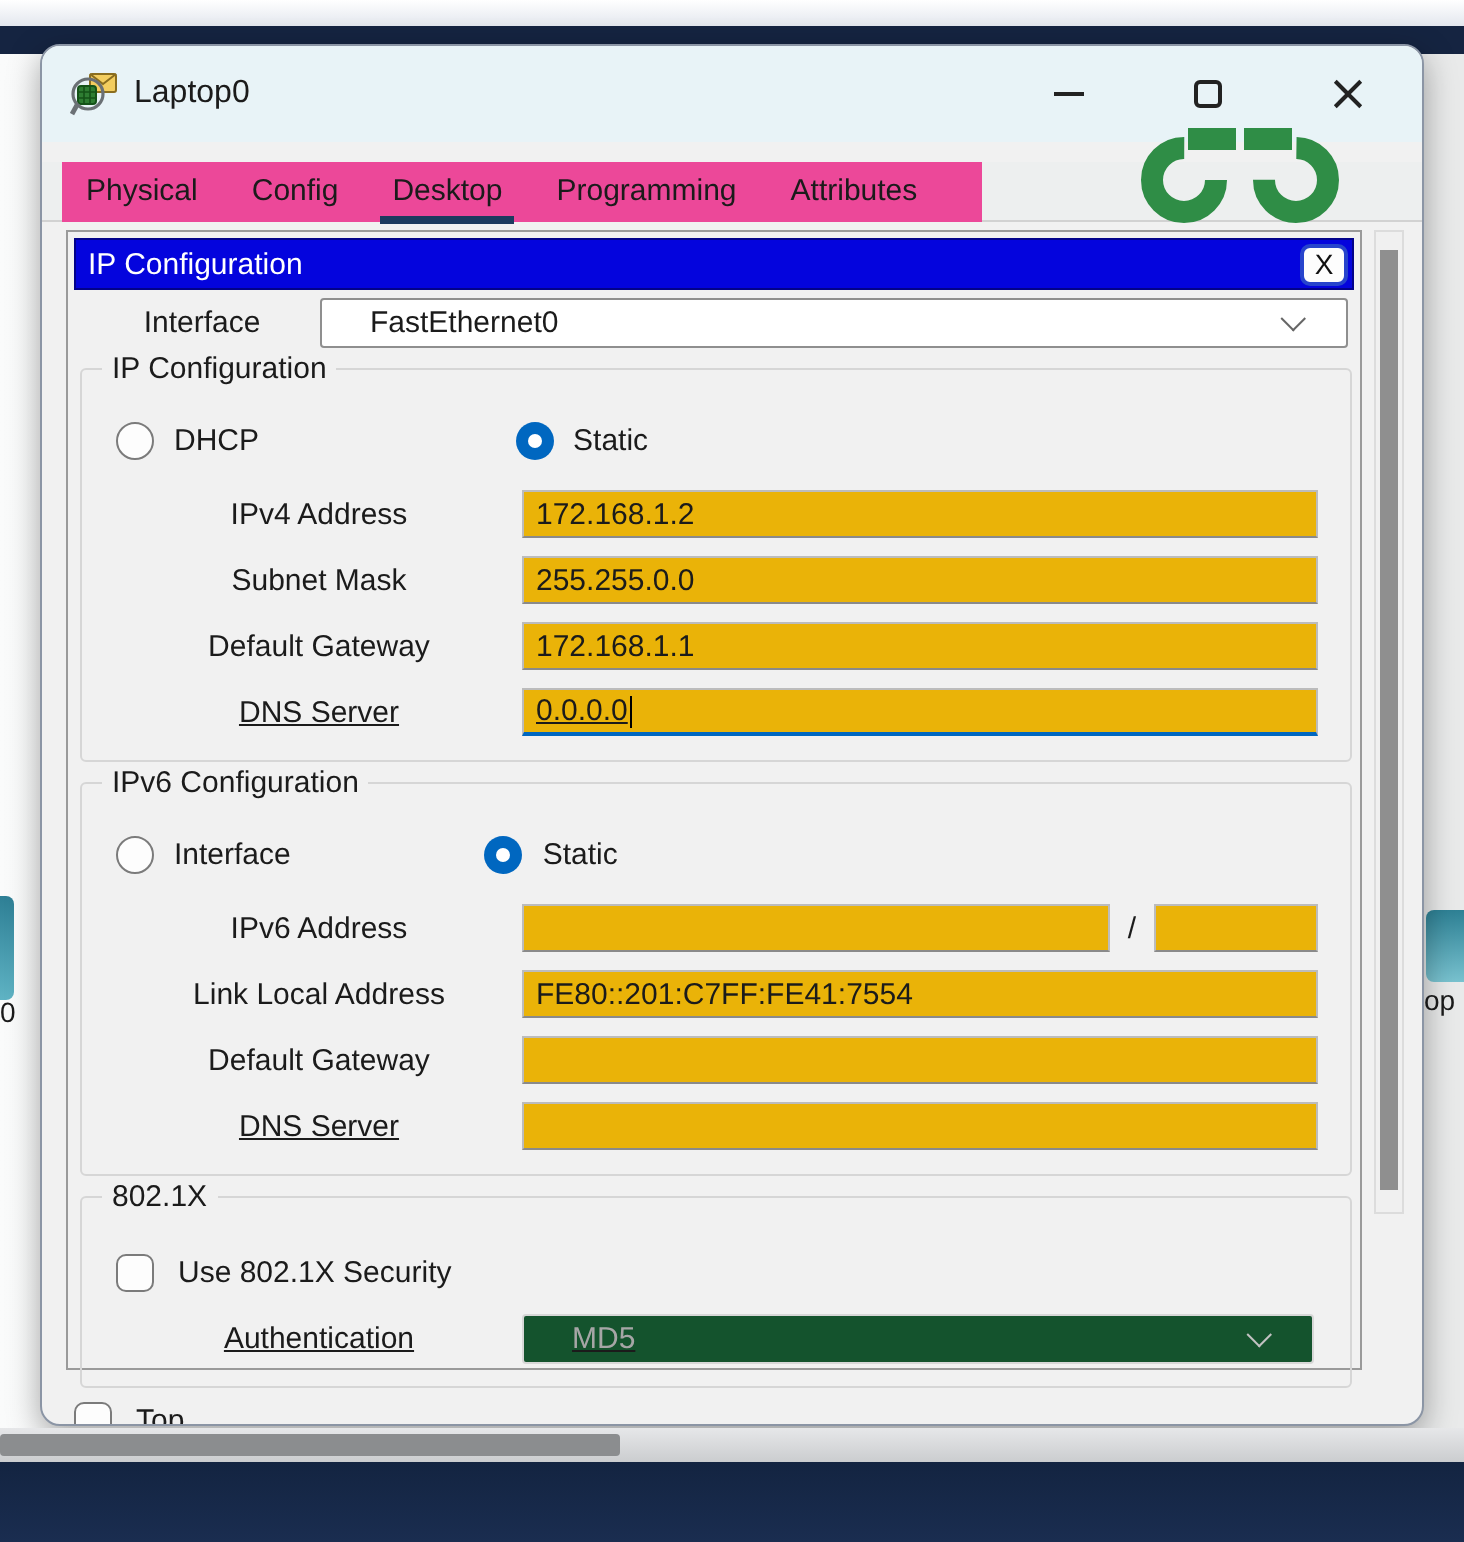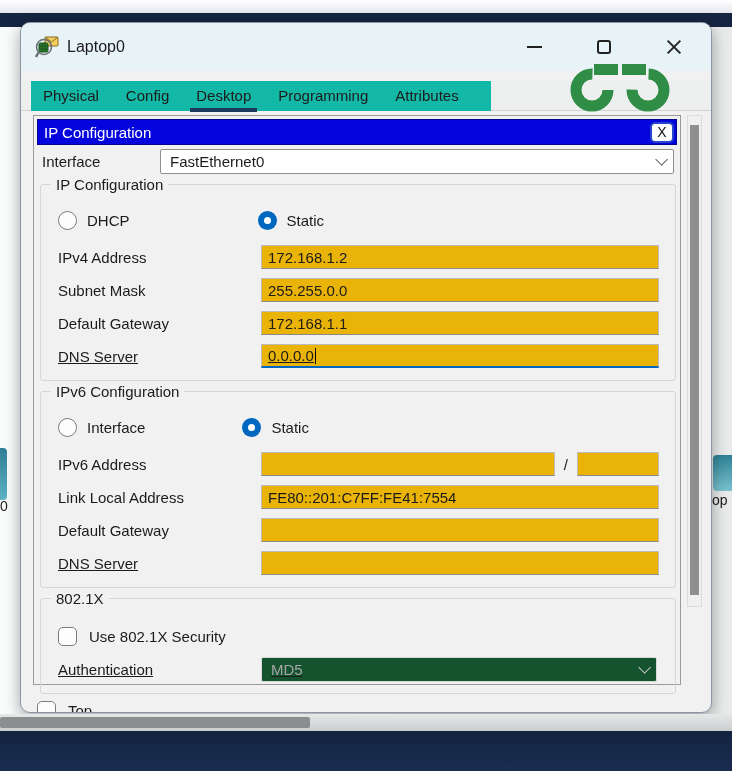--- a/index.html
+++ b/index.html
@@ -25,59 +25,59 @@
   .dev-left  { position:absolute; left:-7px; top:448px; width:14px; height:52px;
                background:linear-gradient(180deg,#2e7f95,#5fb3c4); border-radius:4px; }
   .dev-left-lbl  { position:absolute; left:0px; top:498px; font-size:14px; }
   .dev-right { position:absolute; left:713px; top:455px; width:26px; height:36px;
                background:linear-gradient(180deg,#2e8195,#79c2cf); border-radius:4px; }
   .dev-right-lbl { position:absolute; left:712px; top:492px; font-size:14px; }
 
   
   .win { position:absolute; left:20px; top:22px; width:692px; height:691px;
          background:#f1f1f1; border:1px solid #8b95a5; border-radius:10px;
-         box-shadow:0 5px 16px rgba(0,0,0,.35); overflow:hidden; }
+         box-shadow:0 5px 16px rgba(0,0,0,.35); overflow:hidden;text-align:center; }
   .titlebar { height:48px; background:#e8f3f7; display:flex; align-items:center; padding:0 14px; }
   .title-ico { width:26px; height:24px; margin-right:6px; }
   .title-txt { font-size:16px; }
   .win-controls { margin-left:auto; display:flex; align-items:center; }
   .wc { width:46px; height:34px; display:flex; align-items:center; justify-content:center; }
   .min-glyph { width:15px; height:2px; background:#222; }
   .max-glyph { width:14px; height:14px; border:2px solid #222; border-radius:3px; }
   .x-glyph { position:relative; width:16px; height:16px; }
   .x-glyph::before,.x-glyph::after { content:""; position:absolute; left:-1px; top:7px;
       width:18px; height:2px; background:#222; }
   .x-glyph::before { transform:rotate(45deg); } .x-glyph::after { transform:rotate(-45deg); }
   .wc-max { margin:0 24px 0 24px; }
 
   
   .tabbar { position:relative; height:30px; margin-top:10px; background:#edefef;
             border-bottom:1px solid #d2d2d2; }
   .tabstrip { position:absolute; left:10px; top:0; width:460px; height:30px;
-              background:#14b8a6; display:flex; align-items:center; padding-left:12px; }
+              background:#ec4899; display:flex; align-items:center; padding-left:12px; }
   .tab { font-size:15px; margin-right:27px; position:relative; padding-bottom:2px; cursor:default; }
   .tab.sel::after { content:""; position:absolute; left:-6px; right:-6px; bottom:-6px;
                     height:4px; background:#1c3a5e; }
 
   
   .gfg { position:absolute; left:558px; top:52px; width:124px; height:62px; z-index:30; }
 
   
   .content { position:relative; height:613px; }
   .dialog { position:absolute; left:12px; top:4px; width:648px; height:570px;
             background:#f1f1f1; border:1px solid #9a9a9a; }
   .dlg-head { margin:3px; height:26px; background:#0404dd; border:1px solid #02028a;
               display:flex; align-items:center; color:#fff; padding-left:6px; font-size:15px; }
   .dlg-x { margin-left:auto; margin-right:2px; width:24px; height:21px; background:#fdfdfd;
            border:2px solid #2744cc; border-radius:5px; color:#111; font-size:14px;
            display:flex; align-items:center; justify-content:center; }
   .iface-row { display:flex; align-items:center; margin:4px 4px 0 4px; padding-left:4px; }
   .iface-row .lbl { width:118px; font-size:15px; }
   .selectbox { flex:1; height:25px; background:#fff; border:1px solid #8f8f8f; border-radius:2px;
-               display:flex; align-items:center; padding:0 9px; font-size:15px; margin-right:2px; }
+               display:flex; align-items:center; padding:0 24px; font-size:15px; margin-right:2px; }
   .chev { margin-left:auto; width:9px; height:9px; border-right:1.5px solid #666;
           border-bottom:1.5px solid #666; transform:rotate(45deg) translateY(-3px); }
 
   .group { position:relative; border:1px solid #d6d6d6; border-radius:3px;
            margin:10px 4px 0 6px; padding:24px 16px 12px 17px; }
   .group-title { position:absolute; top:-9px; left:10px; background:#f1f1f1;
                  padding:0 5px; font-size:15px; }
   .radio-row { display:flex; align-items:center; height:22px; margin-bottom:14px; }
   .radio { width:19px; height:19px; border-radius:50%; background:#fdfdfd;
            border:1.5px solid #7b7b7b; margin-right:10px; }

